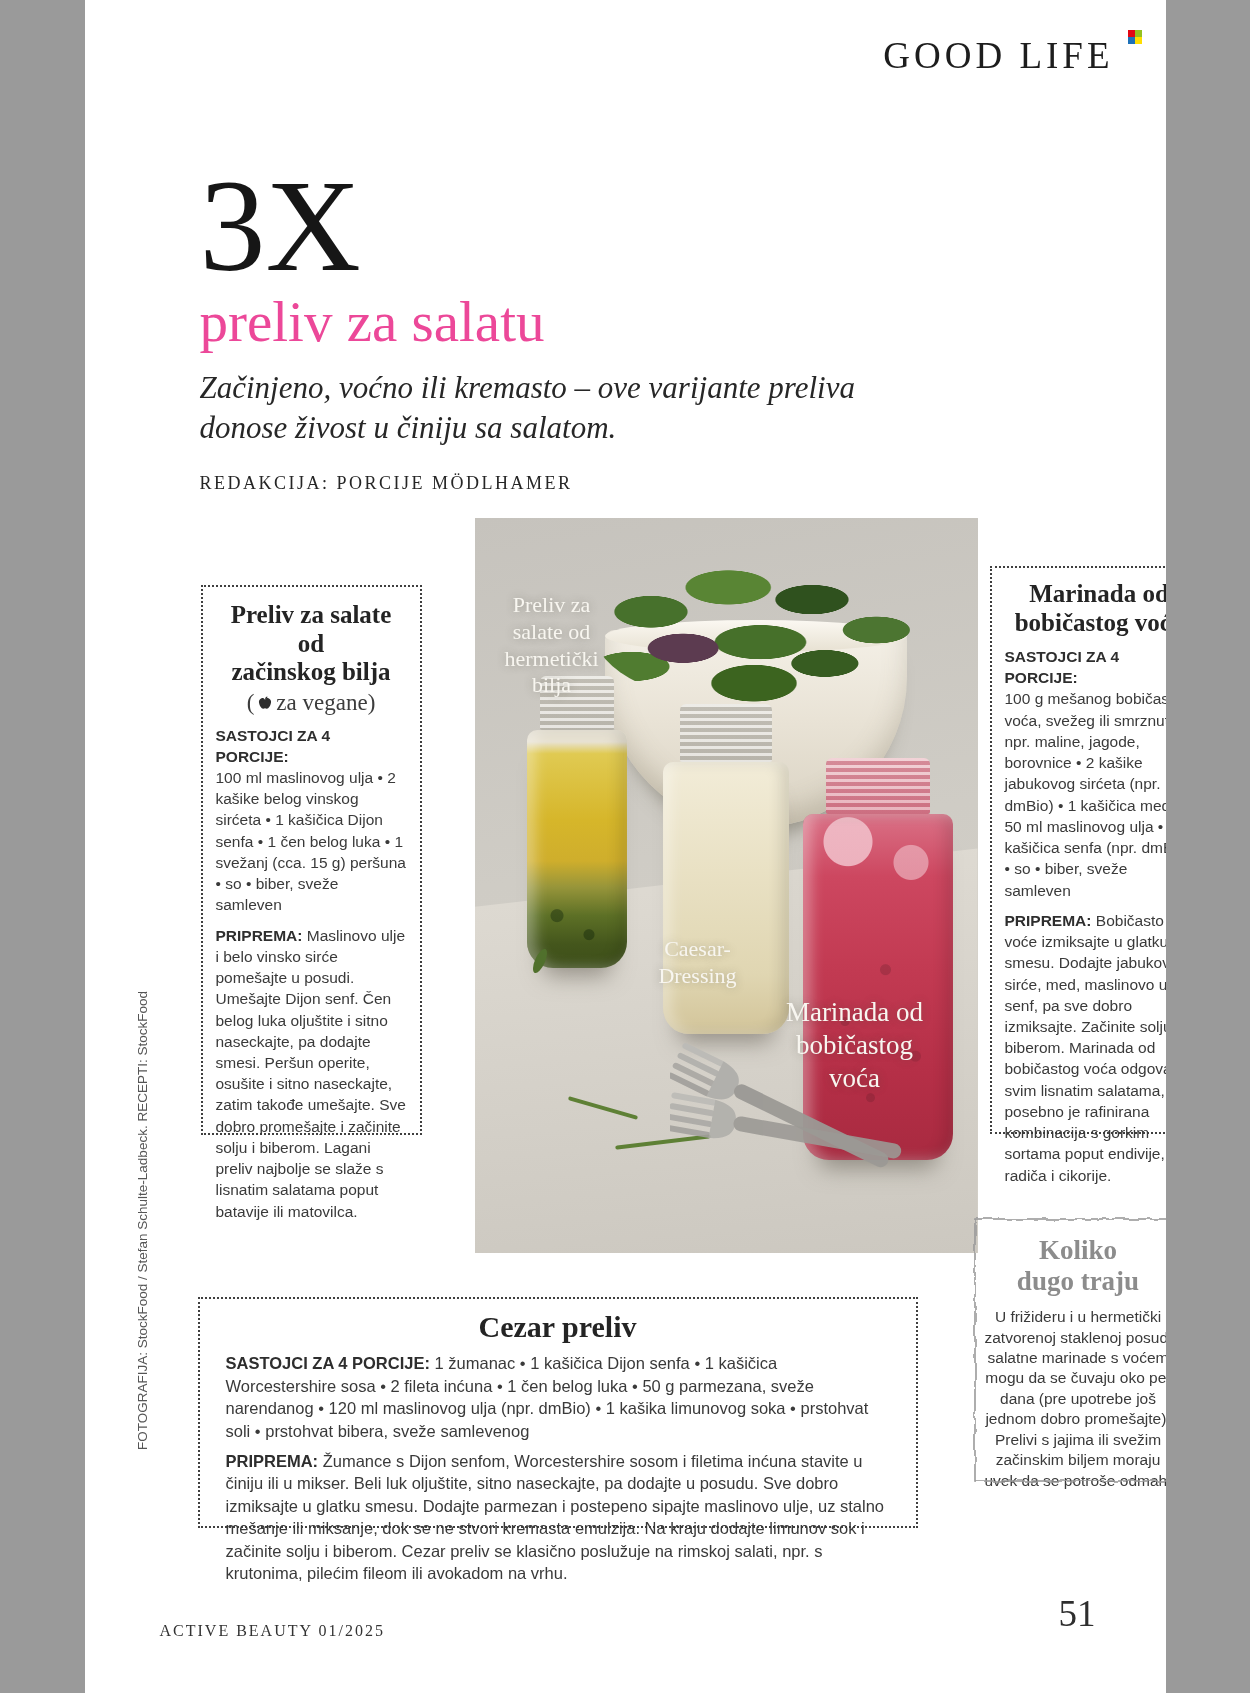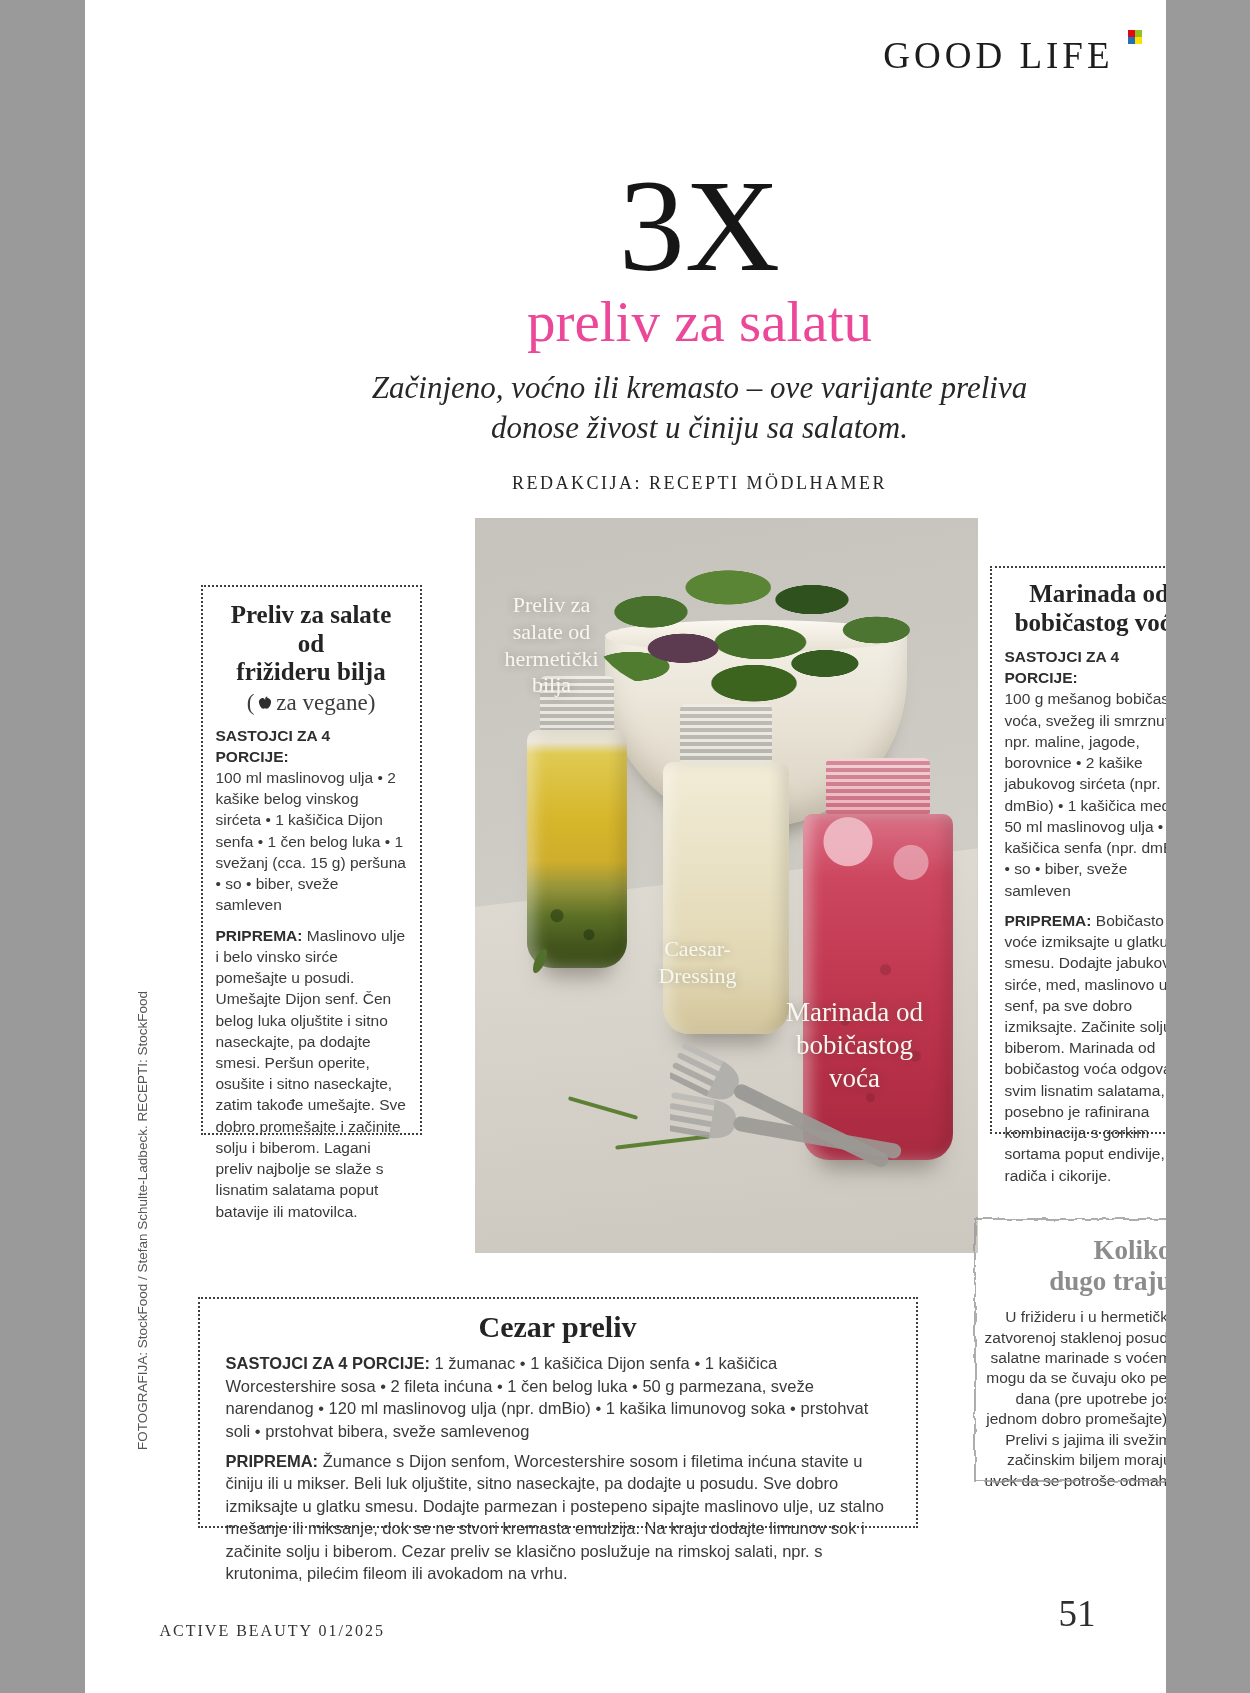--- a/index.html
+++ b/index.html
@@ -7,21 +7,21 @@
   .page{position:relative;width:1081px;height:1693px;margin:0 auto;background:#ffffff;
         font-family:"Liberation Serif",serif;color:#222;overflow:hidden}
 
   
   .brand{position:absolute;top:34px;right:52px;font-size:37px;letter-spacing:4px;color:#1d1d1d}
   .logo{position:absolute;top:30px;right:24px;width:14px;height:14px;display:grid;
         grid-template-columns:1fr 1fr;grid-template-rows:1fr 1fr}
   .logo i{display:block}
 
   
-  .title-block{position:absolute;left:115px;top:160px;width:1000px;text-align:center}
+  .title-block{position:absolute;left:115px;top:160px;width:1000px;}
   .count{font-size:132px;line-height:1.0;color:#161616}
   .main-title{font-size:57px;line-height:1.05;margin-top:0;color:#ec4899}
   .subtitle{font-style:italic;font-size:31px;line-height:1.28;color:#272727;margin-top:16px}
   .subtitle span{display:block}
   .byline{font-size:18px;letter-spacing:2.5px;margin-top:26px;color:#262626}
 
   
   .box{position:absolute;border:2px dotted #3f3f3f;background:#fff}
   .herb-box{left:116px;top:585px;width:221px;height:550px;padding:14px 13px 10px}
   .berry-box{left:905px;top:566px;width:219px;height:568px;padding:12px 13px 10px}
@@ -34,21 +34,21 @@
 
   .sans{font-family:Liberation Sans, sans-serif;font-size:15.5px;line-height:1.37;color:#3a3a3a}
   .herb-box .sans,.berry-box .sans{margin-top:9px}
   .para-label{font-weight:bold;color:#2e2e2e}
   .block-label{display:block}
   .caesar-box .box-title{font-size:30px;margin-bottom:8px}
   .caesar-box .sans{font-size:16.5px;line-height:1.36;margin-top:8px}
 
   
   .storage-box{position:absolute;left:884px;top:1213px;width:219px;height:274px;
-               text-align:right;padding:22px 16px 0}
+               text-align:center;padding:22px 16px 0}
   .storage-box .wavy{position:absolute;left:0;top:0}
   .storage-title{font-size:27px;line-height:1.15;color:#8c8c8c}
   .storage-title .tl{display:block}
   .storage-text{font-family:"Liberation Sans",sans-serif;font-size:15.5px;line-height:1.32;
                 color:#3a3a3a;margin-top:10px}
 
   
   .photo{position:absolute;left:390px;top:518px;width:503px;height:735px;overflow:hidden;
          background:linear-gradient(170deg,#c6c3bd,#cfccc5 45%,#d6d2ca)}
   .board{position:absolute;left:0;top:318px;width:503px;height:417px;
@@ -131,27 +131,27 @@
       <i style="background:#ffde00"></i>
   </div>
 
   <div class="title-block">
     <div class="count">3X</div>
     <div class="main-title">preliv za salatu</div>
     <div class="subtitle">
       <span>Začinjeno, voćno ili kremasto – ove varijante preliva</span>
       <span>donose živost u činiju sa salatom.</span>
     </div>
-    <div class="byline">REDAKCIJA: RECEPTI MÖDLHAMER</div>
+    <div class="byline">REDAKCIJA: PORCIJE MÖDLHAMER</div>
   </div>
 
   <aside class="box herb-box">
     <h2 class="box-title">
       <span class="tl">Preliv za salate od</span>
-      <span class="tl">frižideru bilja</span>
+      <span class="tl">začinskog bilja</span>
     </h2>
     <div class="vegan-line">
       <span>(</span><svg width="18" height="18" viewBox="0 0 24 24">
           <path fill="#2e2e2e" d="M12 6.2c-1-2-3-2.6-4.6-2C5 5 3.4 7.3 4 10.3c.7 3.8 3.1 7.9 5.6 7.9 1 0 1.4-.5 2.4-.5s1.4.5 2.4.5c2.5 0 4.9-4.1 5.6-7.9.6-3-1-5.3-3.4-6.1-1.6-.6-3.6 0-4.6 2z"></path>
           <path fill="#2e2e2e" d="M12.2 5.6c-.1-2 1.2-3.3 3-3.6.2 1.9-1 3.4-3 3.6z"></path>
         </svg><span>za vegane)</span>
     </div>
     <p class="sans">
       <span class="para-label block-label">SASTOJCI ZA 4 PORCIJE:</span>
       <span>100 ml maslinovog ulja • 2 kašike belog vinskog sirćeta • 1 kašičica Dijon senfa • 1 čen belog luka • 1 svežanj (cca. 15 g) peršuna • so • biber, sveže samleven</span>

